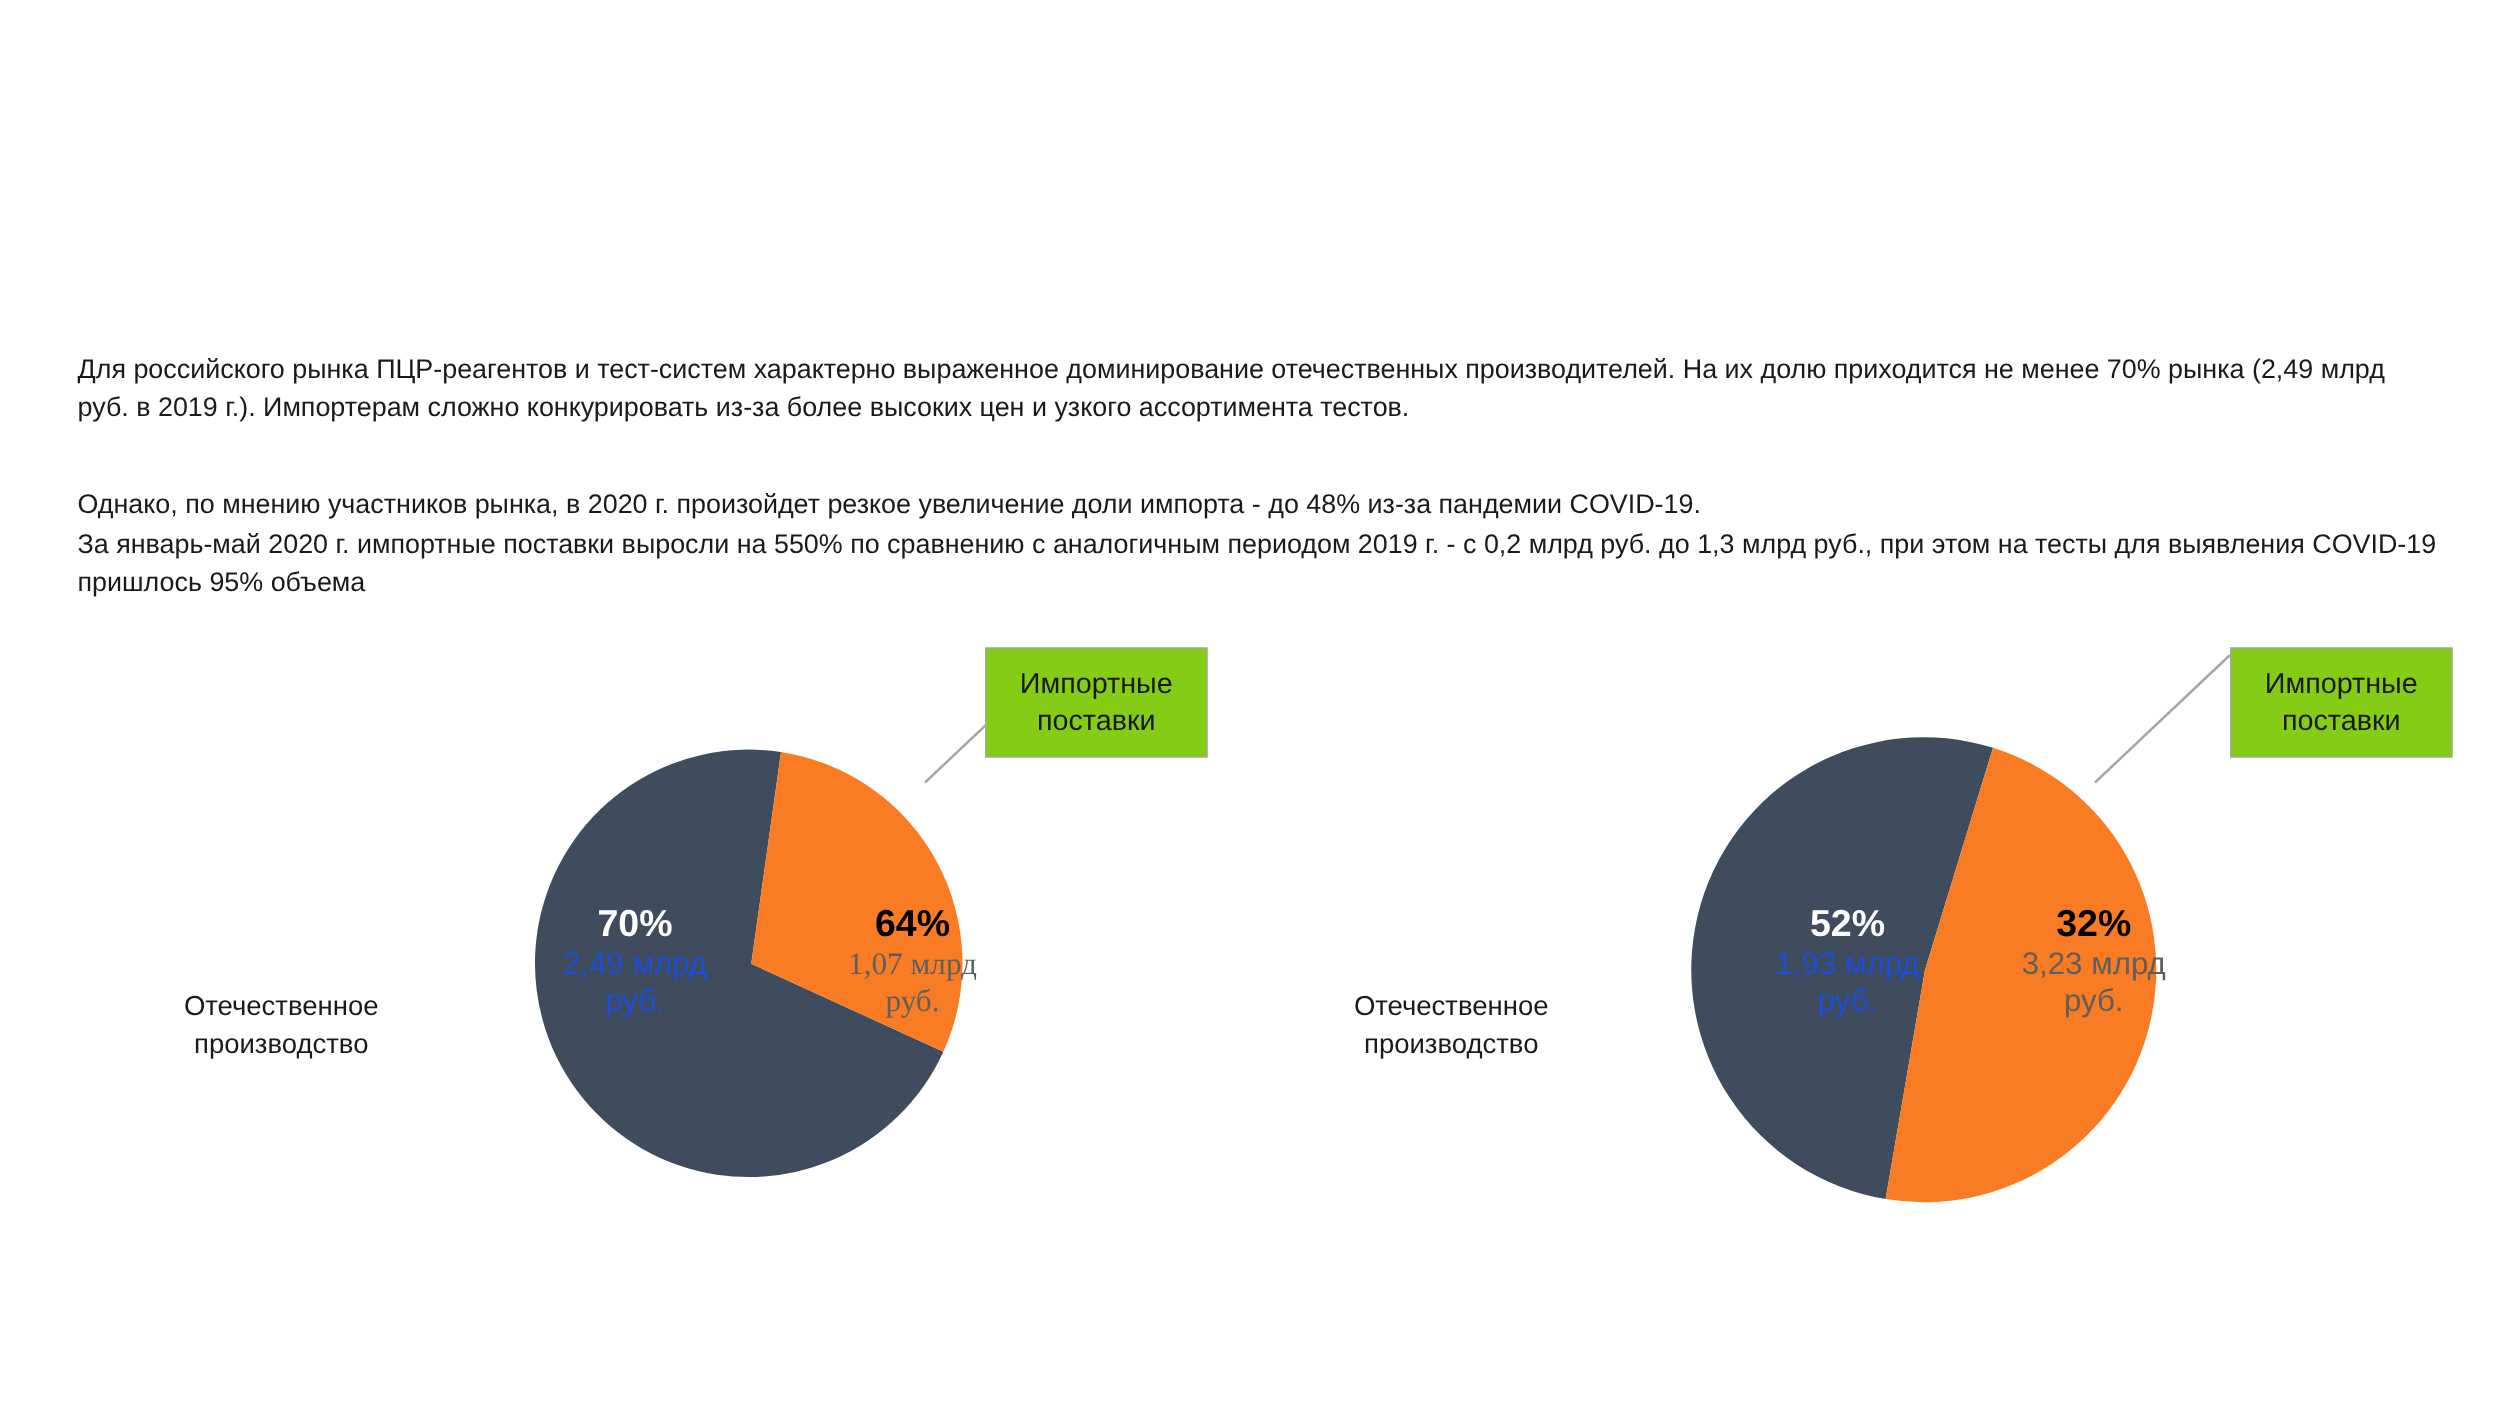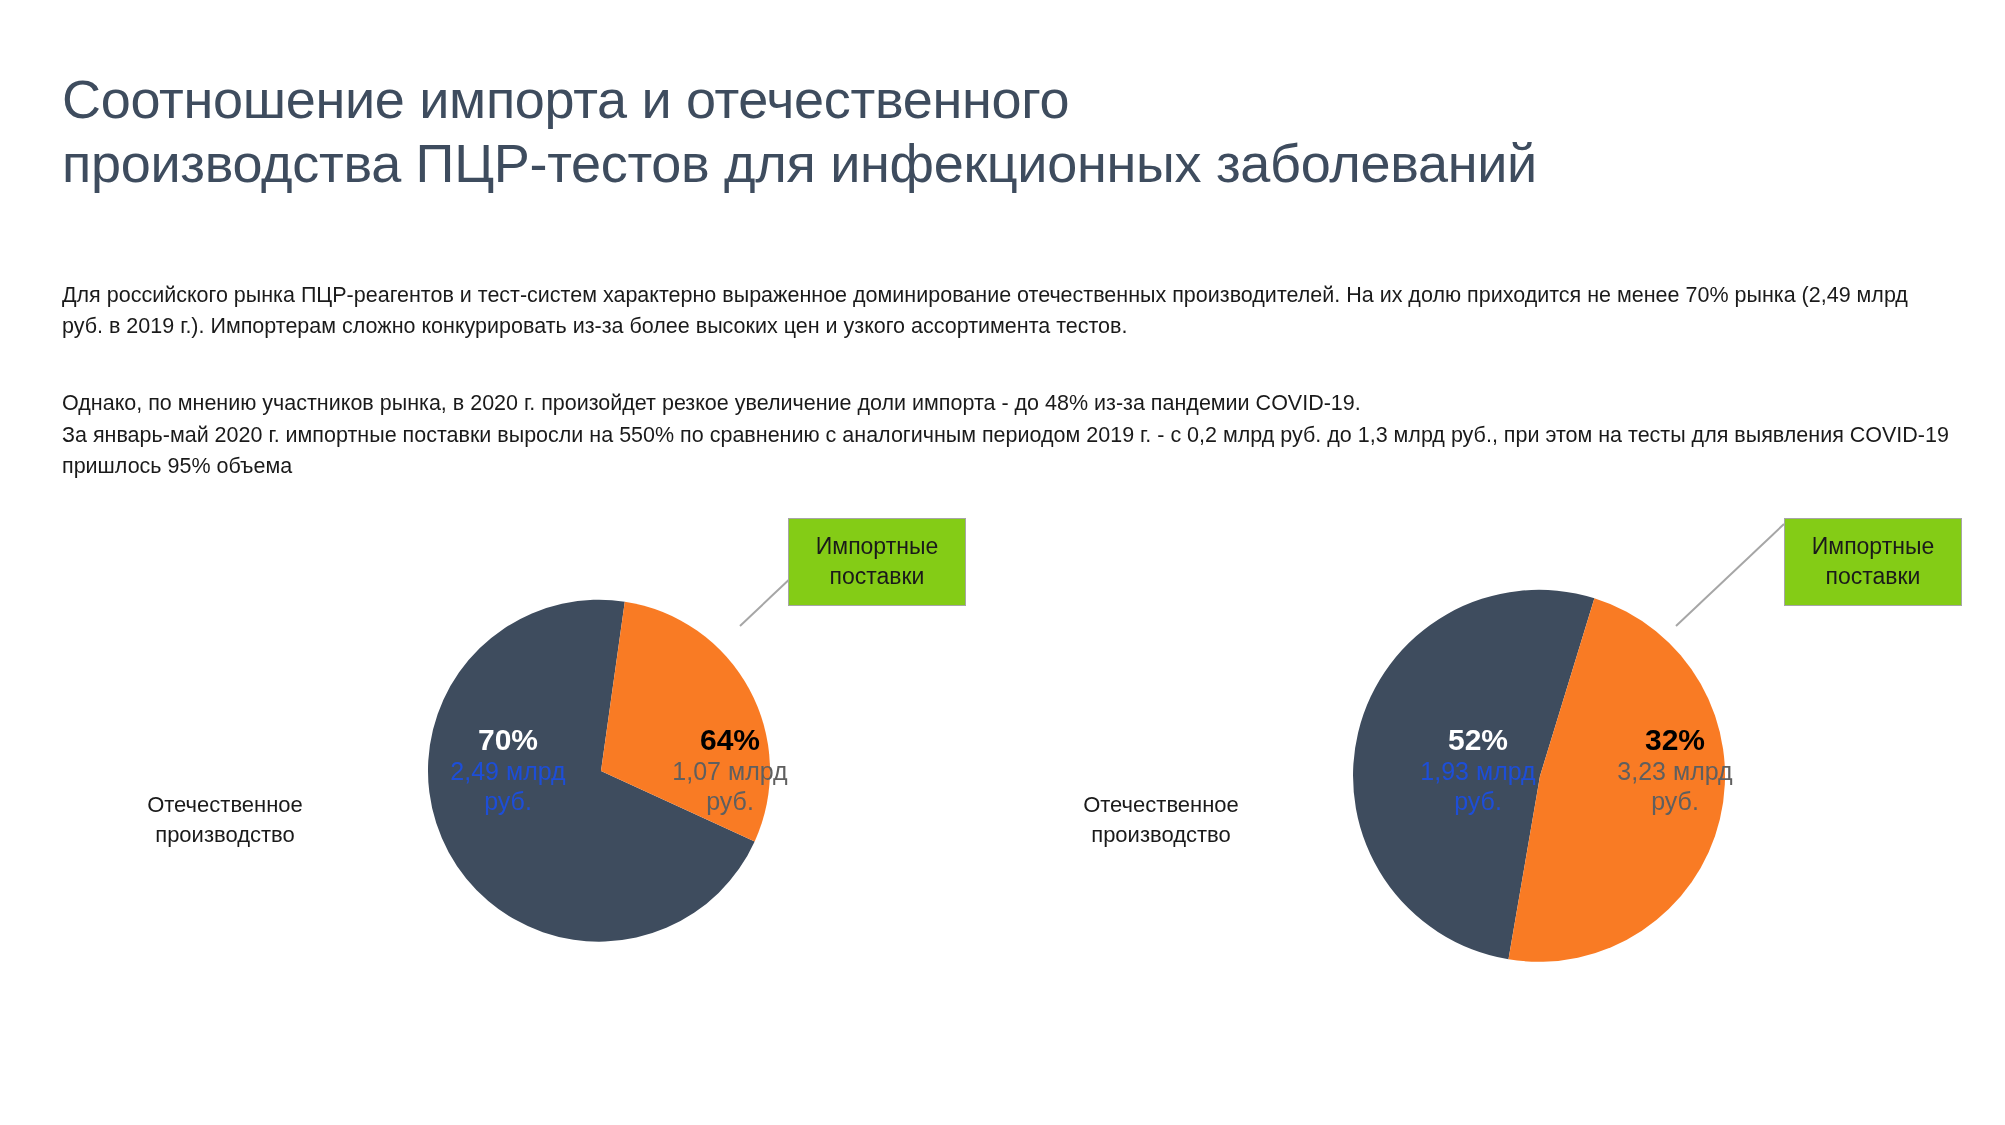--- a/index.html
+++ b/index.html
@@ -112,22 +112,20 @@
   .leader {
     position: absolute;
     overflow: visible;
   }
 </style>
 </head>
 <body>
 
 <div id="slide">
 
-  <h1 id="title">Соотношение импорта и отечественного
-производства ПЦР-тестов для инфекционных заболеваний</h1>
 
   <div id="body-copy">
     <p class="para">Для российского рынка ПЦР-реагентов и тест-систем характерно выраженное доминирование отечественных производителей. На их долю приходится не менее 70% рынка (2,49 млрд руб. в 2019 г.). Импортерам сложно конкурировать из-за более высоких цен и узкого ассортимента тестов.</p>
     <p class="para">Однако, по мнению участников рынка, в 2020 г. произойдет резкое увеличение доли импорта  - до 48% из-за пандемии COVID-19.
 За январь-май 2020 г. импортные поставки выросли на 550% по сравнению с аналогичным периодом 2019 г. - с 0,2 млрд руб. до 1,3 млрд руб., при этом на тесты для выявления COVID-19 пришлось 95% объема</p>
   </div>
 
   <div id="charts">
 
     <div class="chart-block" style="left:0; top:0; width:1000px; height:1125px;">
@@ -140,21 +138,21 @@
       </svg>
 
       <div class="slice-label label-domestic" style="left:408px; top:722px; width:200px;">
         <span class="slice-pct">70%</span>
         <span class="slice-val" style="white-space:pre-line;">2,49 млрд
 руб.</span>
       </div>
 
       <div class="slice-label label-import" style="left:645px; top:722px; width:170px;">
         <span class="slice-pct">64%</span>
-        <span class="slice-val" style="white-space:pre-line;">1,07 млрд
+        <span class="slice-val" style="white-space:pre-line;font-family:Liberation Serif, serif;">1,07 млрд
 руб.</span>
       </div>
 
       <div class="side-label" style="left:80px; top:790px; width:290px;">Отечественное
 производство</div>
 
       <svg class="leader" style="left:740px; top:520px;" width="130" height="110" viewBox="0 0 130 110">
         <line x1="0" y1="106" x2="108" y2="4" stroke="#a6a6a6" stroke-width="2"></line>
       </svg>
 

